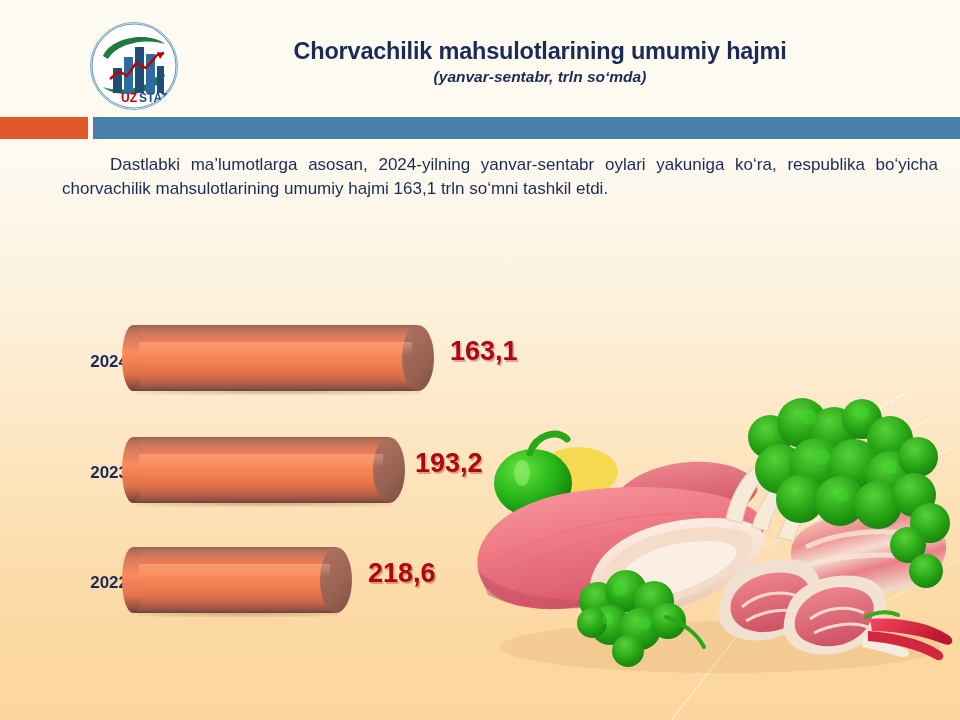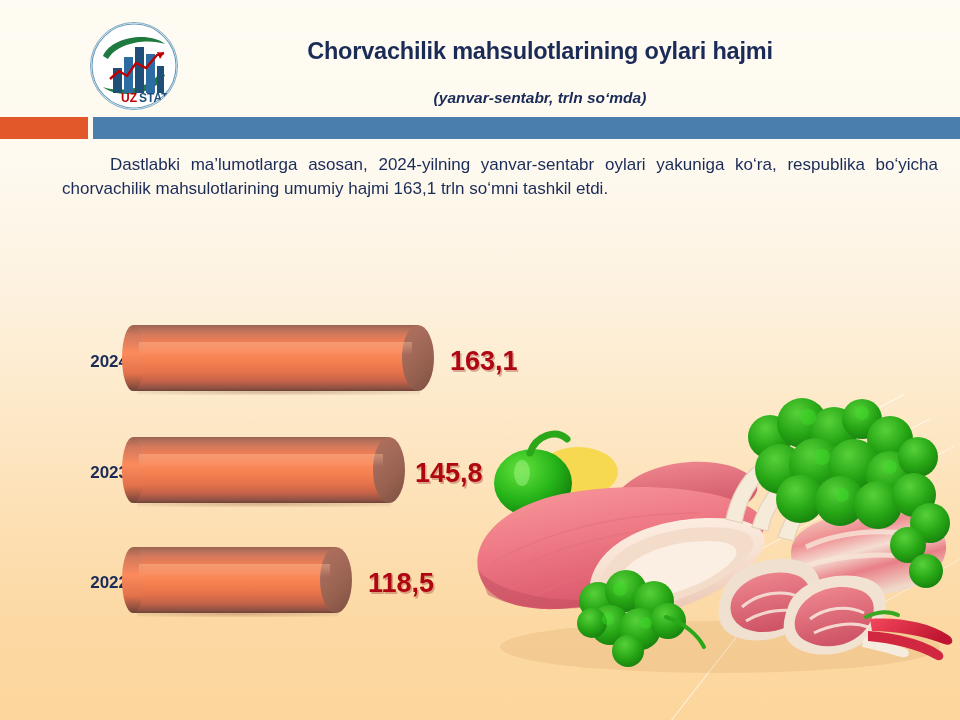--- a/index.html
+++ b/index.html
@@ -62,21 +62,21 @@
   }
   #title {
     font-size: 23.5px;
     font-weight: bold;
     color: #1b2b58;
     letter-spacing: -0.2px;
     line-height: 1.15;
     white-space: nowrap;
   }
   #subtitle {
-    margin-top: 24px;
+    margin-top: 3px;
     font-size: 15.5px;
     font-style: italic;
     font-weight: bold;
     color: #1b2b58;
   }
 
   
   #bar-orange {
     position: absolute;
     left: 0; top: 117px;
@@ -114,21 +114,20 @@
     width: 70px;
   }
 
   .value-label {
     position: absolute;
     font-size: 27px;
     font-weight: bold;
     color: #b00612;
     text-shadow: 1.5px 1.5px 0.5px rgba(120,0,0,0.28);
     white-space: nowrap;
-    margin-top: 10px;
   }
 
   
   .cyl {
     position: absolute;
     height: 66px;
   }
   .cyl .body {
     position: absolute;
     left: 0; top: 0; right: 16px; bottom: 0;
@@ -214,21 +213,21 @@
 
         <polyline points="19,56 28,48 36,53 45,40 55,45 66,32 73,30" fill="none" stroke="#c00000" stroke-width="2.4"></polyline>
         <polygon points="73,30 66,29 69,36" fill="#c00000"></polygon>
 
         <text x="30" y="79" font-family="Liberation Sans, sans-serif" font-size="12" font-weight="bold" fill="#c00000">UZ</text>
         <text x="48" y="79" font-family="Liberation Sans, sans-serif" font-size="12" font-weight="bold" fill="#1f4e79">STAT</text>
       </svg>
     </div>
 
     <div id="title-block">
-      <div id="title">Chorvachilik mahsulotlarining oylari hajmi</div>
+      <div id="title">Chorvachilik mahsulotlarining umumiy hajmi</div>
       <div id="subtitle">(yanvar-sentabr, trln so‘mda)</div>
     </div>
   </div>
 
   <div id="bar-orange"></div>
   <div id="bar-blue"></div>
 
   <div id="paragraph">Dastlabki ma’lumotlarga asosan, 2024-yilning yanvar-sentabr oylari yakuniga ko‘ra, respublika bo‘yicha chorvachilik mahsulotlarining umumiy hajmi 163,1 trln so‘mni tashkil etdi.</div>
 
   <div id="photo">
@@ -401,26 +400,26 @@
     <div class="value-label" style="left:450px; top:336px;">163,1</div>
 
     <div class="year-label" style="left:58px; top:463px;">2023</div>
     <div class="cyl" style="left:133px; top:437px; width:272px;">
       <div class="body"></div>
       <div class="cap-left"></div>
       <div class="cap-right"></div>
       <div class="sheen"></div>
       <div class="shadow"></div>
     </div>
-    <div class="value-label" style="left:415px; top:448px;">145,8</div>
+    <div class="value-label" style="left:415px; top:448px;">193,2</div>
 
     <div class="year-label" style="left:58px; top:573px;">2022</div>
     <div class="cyl" style="left:133px; top:547px; width:219px;">
       <div class="body"></div>
       <div class="cap-left"></div>
       <div class="cap-right"></div>
       <div class="sheen"></div>
       <div class="shadow"></div>
     </div>
-    <div class="value-label" style="left:368px; top:558px;">118,5</div>
+    <div class="value-label" style="left:368px; top:558px;">218,6</div>
   </div>
 
 </div>
 
 </body></html>

